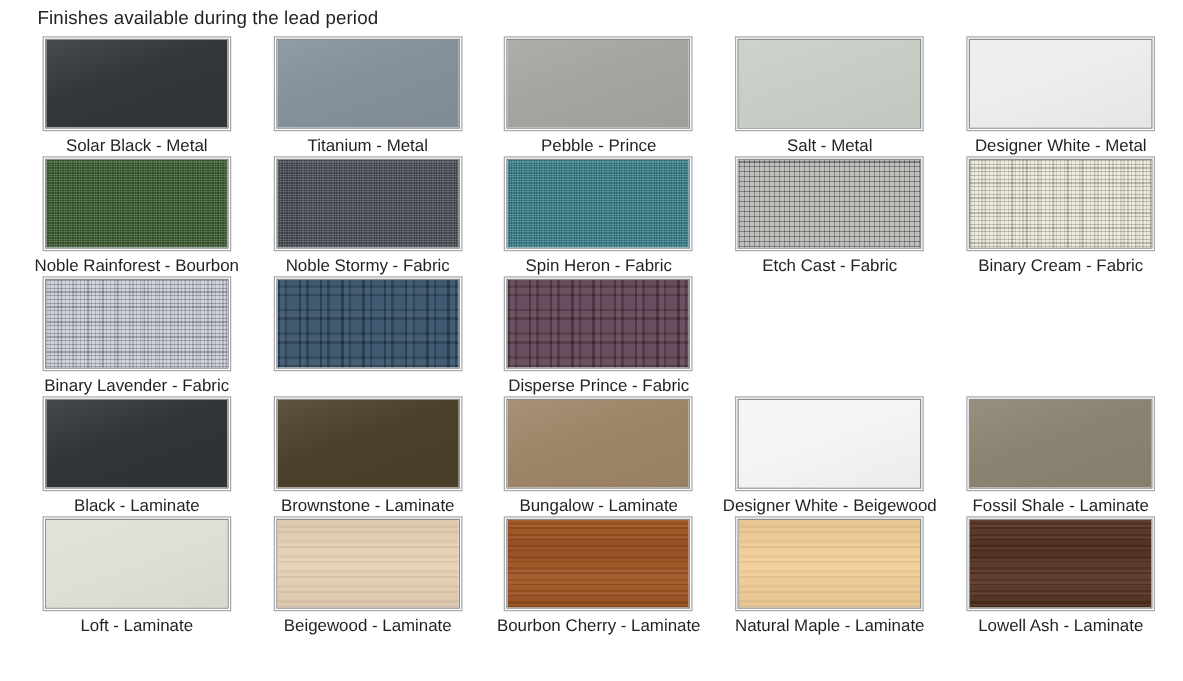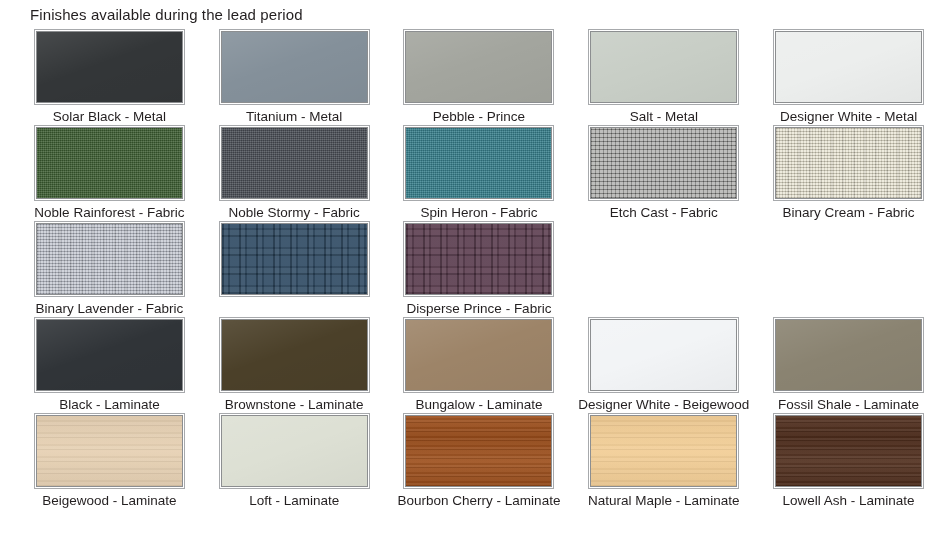--- a/index.html
+++ b/index.html
@@ -192,21 +192,21 @@
         <div class="finish-label">Designer White - Metal</div>
       </div>
     </div>
     <div class="finish-row">
       <div class="finish-cell">
         <div class="swatch-frame">
           <div class="swatch-inner">
             <div class="swatch-fill tex-felt" style="background-color: rgb(61, 94, 50);"></div>
           </div>
         </div>
-        <div class="finish-label">Noble Rainforest - Fabric</div>
+        <div class="finish-label">Noble Rainforest - Bourbon</div>
       </div>
       <div class="finish-cell">
         <div class="swatch-frame">
           <div class="swatch-inner">
             <div class="swatch-fill tex-felt" style="background-color: rgb(73, 77, 85);"></div>
           </div>
         </div>
         <div class="finish-label">Noble Stormy - Fabric</div>
       </div>
       <div class="finish-cell">
@@ -310,36 +310,36 @@
             <div class="swatch-fill tex-sheen" style="background-color: rgb(138, 131, 113);"></div>
           </div>
         </div>
         <div class="finish-label">Fossil Shale - Laminate</div>
       </div>
     </div>
     <div class="finish-row">
       <div class="finish-cell">
         <div class="swatch-frame">
           <div class="swatch-inner">
+            <div class="swatch-fill tex-sheen" style="background-color: rgb(221, 224, 212);"></div>
+          </div>
+        </div>
+        <div class="finish-label">Loft - Laminate</div>
+      </div>
+      <div class="finish-cell">
+        <div class="swatch-frame">
+          <div class="swatch-inner">
             <div class="swatch-fill tex-wood-soft" style="background-color: rgb(230, 208, 178);"></div>
           </div>
         </div>
         <div class="finish-label">Beigewood - Laminate</div>
       </div>
       <div class="finish-cell">
         <div class="swatch-frame">
           <div class="swatch-inner">
-            <div class="swatch-fill tex-sheen" style="background-color: rgb(221, 224, 212);"></div>
-          </div>
-        </div>
-        <div class="finish-label">Loft - Laminate</div>
-      </div>
-      <div class="finish-cell">
-        <div class="swatch-frame">
-          <div class="swatch-inner">
             <div class="swatch-fill tex-wood" style="background-color: rgb(156, 78, 27);"></div>
           </div>
         </div>
         <div class="finish-label">Bourbon Cherry - Laminate</div>
       </div>
       <div class="finish-cell">
         <div class="swatch-frame">
           <div class="swatch-inner">
             <div class="swatch-fill tex-wood-soft" style="background-color: rgb(242, 205, 149);"></div>
           </div>

